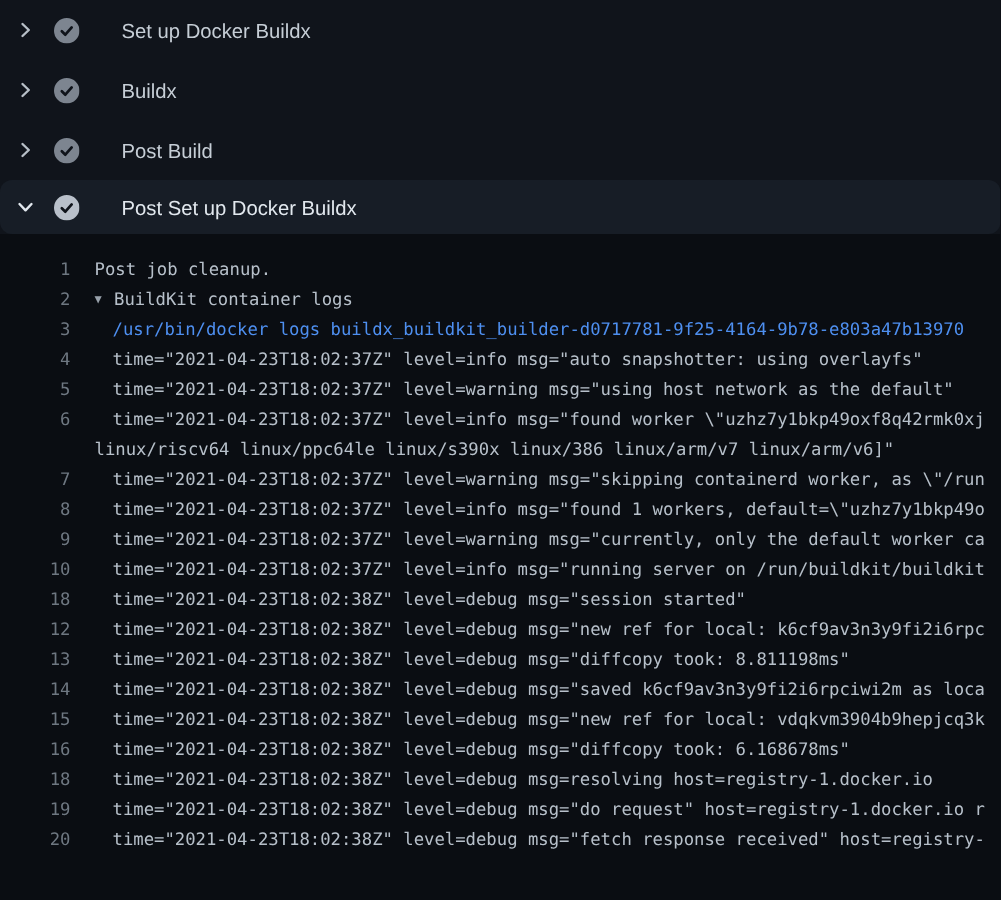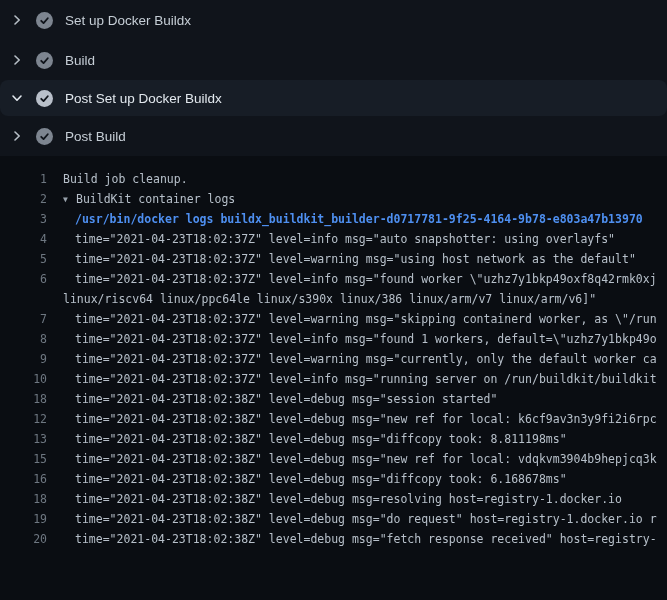--- a/index.html
+++ b/index.html
@@ -14,33 +14,33 @@
   
   .steps{flex:none}
   .step{height:40px;display:flex;align-items:center;cursor:pointer}
   .step.expanded{height:36px;background:#171d26;border-radius:8px}
   .chev{width:16px;height:16px;margin-left:9px;flex:none;display:inline-flex;
         align-items:center;justify-content:center;color:#b7bfc7}
   .step:not(.expanded) .chev-d{display:none}
   .step.expanded .chev{color:#e2e8ee}
   .check{width:17px;height:17px;margin-left:11px;flex:none;display:inline-flex;color:#7d8590}
   .step.expanded .check{color:#b9c0ca}
-  .label{margin-left:12px;font-size:13.5px;color:#c6ced6}
+  .label{margin-left:28px;font-size:13.5px;color:#c6ced6}
   .step.expanded .label{color:#e2e8ee;font-weight:500}
 
   
   .log{flex:1;background:#0a0d12;padding-top:13px;overflow:hidden}
   .lrow{height:20px;display:flex;white-space:pre;
         font-family:"DejaVu Sans Mono","Liberation Mono",monospace;
         font-size:11.5px;line-height:20px;color:#b7c0ca;overflow:hidden}
   .num{width:47px;text-align:right;color:#6e7781;flex:none;cursor:pointer}
   .txt{display:block;flex:none}
   .ind0 .txt{margin-left:16px}
   .ind1 .txt{margin-left:28px}
-  .command .t{color:#4e8ff0;font-weight:bold}
+  .command .t{color:#4e8ff0;font-weight:normal}
   .caret{display:none;font-size:8px;color:#98a1ab;width:13px;cursor:pointer;
          vertical-align:1px}
 </style>
 </head>
 <body>
 
 <div class="app">
   <div class="steps">
   <div class="step collapsed">
     <span class="chev chev-r">
@@ -64,59 +64,59 @@
         <path d="M6 4l4.2 4L6 12" fill="none" stroke="currentColor" stroke-width="1.6" stroke-linecap="round" stroke-linejoin="round"></path>
       </svg>
     </span>
 
     <span class="check">
       <svg width="17" height="17" viewBox="0 0 16 16">
         <circle cx="8" cy="8" r="8" fill="currentColor"></circle>
         <path d="M4.9 8.3l2.2 2.2 4-4.6" fill="none" stroke="#10141b" stroke-width="1.7" stroke-linecap="round" stroke-linejoin="round"></path>
       </svg>
     </span>
-    <span class="label">Build</span>
-  </div>
-
-  <div class="step expanded">
-
-    <span class="chev chev-d">
-      <svg width="16" height="16" viewBox="0 0 16 16">
-        <path d="M4 6l4 4.2L12 6" fill="none" stroke="currentColor" stroke-width="1.6" stroke-linecap="round" stroke-linejoin="round"></path>
-      </svg>
-    </span>
-    <span class="check">
-      <svg width="17" height="17" viewBox="0 0 16 16">
-        <circle cx="8" cy="8" r="8" fill="currentColor"></circle>
-        <path d="M4.9 8.3l2.2 2.2 4-4.6" fill="none" stroke="#10141b" stroke-width="1.7" stroke-linecap="round" stroke-linejoin="round"></path>
-      </svg>
-    </span>
-    <span class="label">Post Set up Docker Buildx</span>
+    <span class="label">Buildx</span>
   </div>
 
   <div class="step collapsed">
     <span class="chev chev-r">
       <svg width="16" height="16" viewBox="0 0 16 16">
         <path d="M6 4l4.2 4L6 12" fill="none" stroke="currentColor" stroke-width="1.6" stroke-linecap="round" stroke-linejoin="round"></path>
       </svg>
     </span>
 
     <span class="check">
       <svg width="17" height="17" viewBox="0 0 16 16">
         <circle cx="8" cy="8" r="8" fill="currentColor"></circle>
         <path d="M4.9 8.3l2.2 2.2 4-4.6" fill="none" stroke="#10141b" stroke-width="1.7" stroke-linecap="round" stroke-linejoin="round"></path>
       </svg>
     </span>
     <span class="label">Post Build</span>
+  </div>
+
+  <div class="step expanded">
+
+    <span class="chev chev-d">
+      <svg width="16" height="16" viewBox="0 0 16 16">
+        <path d="M4 6l4 4.2L12 6" fill="none" stroke="currentColor" stroke-width="1.6" stroke-linecap="round" stroke-linejoin="round"></path>
+      </svg>
+    </span>
+    <span class="check">
+      <svg width="17" height="17" viewBox="0 0 16 16">
+        <circle cx="8" cy="8" r="8" fill="currentColor"></circle>
+        <path d="M4.9 8.3l2.2 2.2 4-4.6" fill="none" stroke="#10141b" stroke-width="1.7" stroke-linecap="round" stroke-linejoin="round"></path>
+      </svg>
+    </span>
+    <span class="label">Post Set up Docker Buildx</span>
   </div>
 </div>
   <div class="log">
   <div class="lrow ind0">
     <span class="num">1</span>
-    <span class="txt"><span class="t">Build job cleanup.</span></span>
+    <span class="txt"><span class="t">Post job cleanup.</span></span>
   </div>
 
   <div class="lrow ind0">
     <span class="num">2</span>
     <span class="txt"><span class="caret" style="display: inline-block;">▼</span><span class="t">BuildKit container logs</span></span>
   </div>
 
   <div class="lrow ind1 command">
     <span class="num">3</span>
     <span class="txt"><span class="t">/usr/bin/docker logs buildx_buildkit_builder-d0717781-9f25-4164-9b78-e803a47b13970</span></span>
@@ -170,20 +170,24 @@
   <div class="lrow ind1">
     <span class="num">12</span>
     <span class="txt"><span class="t">time="2021-04-23T18:02:38Z" level=debug msg="new ref for local: k6cf9av3n3y9fi2i6rpc</span></span>
   </div>
 
   <div class="lrow ind1">
     <span class="num">13</span>
     <span class="txt"><span class="t">time="2021-04-23T18:02:38Z" level=debug msg="diffcopy took: 8.811198ms"</span></span>
   </div>
 
+  <div class="lrow ind1">
+    <span class="num">14</span>
+    <span class="txt"><span class="t">time="2021-04-23T18:02:38Z" level=debug msg="saved k6cf9av3n3y9fi2i6rpciwi2m as loca</span></span>
+  </div>
 
   <div class="lrow ind1">
     <span class="num">15</span>
     <span class="txt"><span class="t">time="2021-04-23T18:02:38Z" level=debug msg="new ref for local: vdqkvm3904b9hepjcq3k</span></span>
   </div>
 
   <div class="lrow ind1">
     <span class="num">16</span>
     <span class="txt"><span class="t">time="2021-04-23T18:02:38Z" level=debug msg="diffcopy took: 6.168678ms"</span></span>
   </div>

